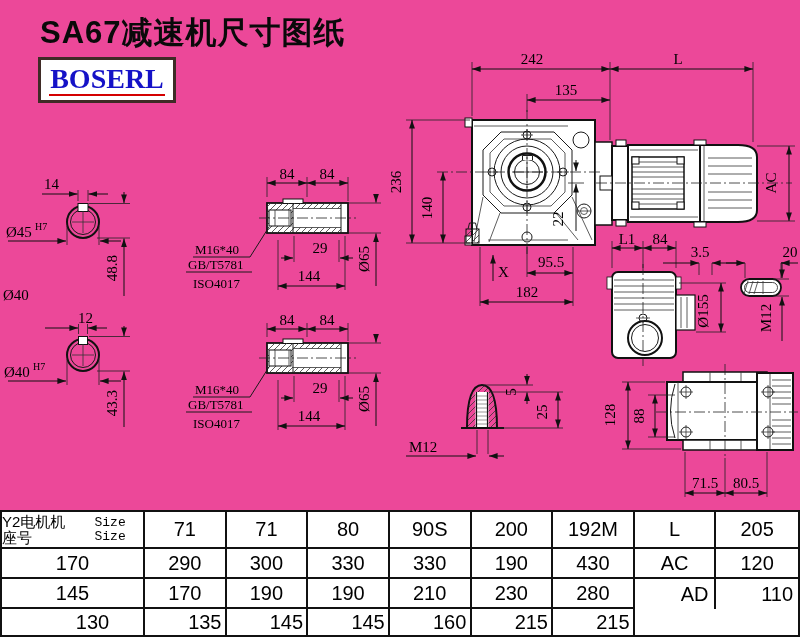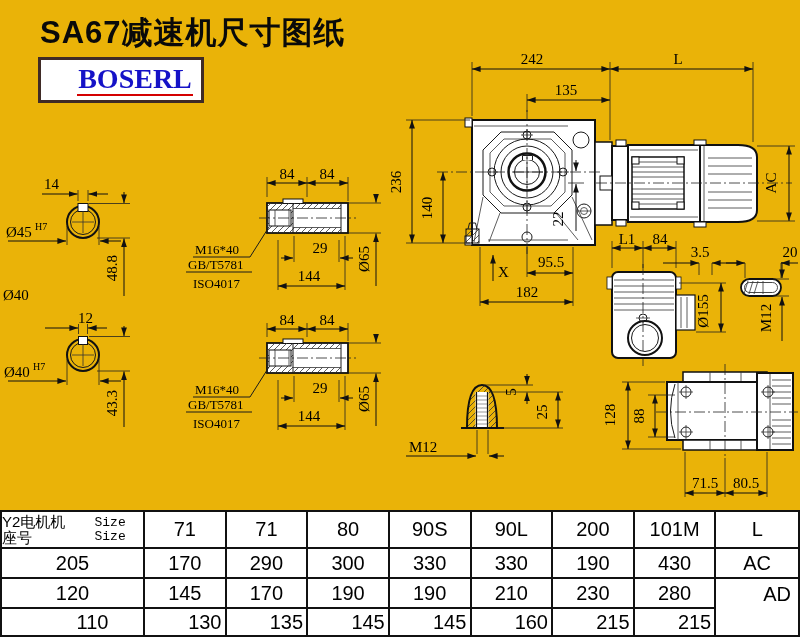--- a/index.html
+++ b/index.html
@@ -1,21 +1,21 @@
 <!DOCTYPE html>
 <html><head>
 <meta charset="utf-8">
 <style>
   html,body{margin:0;padding:0;background:#f4f4f4;}
-  #page{position:relative;width:800px;height:637px;background:#eab308;overflow:hidden;
+  #page{position:relative;width:800px;height:637px;background:#ec4899;overflow:hidden;
         font-family:"Liberation Serif",serif;}
   #title{position:absolute;left:40px;top:12px;font-family:"Liberation Sans",sans-serif;
          font-weight:700;font-size:31px;color:#0a0a0a;letter-spacing:1px;white-space:nowrap;}
   #logo{position:absolute;left:38px;top:57px;width:132px;height:40px;border:3px solid #3f2b26;
-        background:#fff;display:flex;align-items:center;justify-content:center;padding-left:28px;}
+        background:#fff;display:flex;align-items:center;justify-content:center;}
   #logo span{font-family:"Liberation Serif",serif;font-weight:700;font-size:28px;line-height:30px;
         color:#1512c7;border-bottom:2px solid #d40000;padding:0 1px;}
   svg text{font-family:"Liberation Serif",serif;font-size:15px;fill:#000;}
   svg text.sm{font-size:13px;}
   svg text.sup{font-size:10px;}
   .ln{stroke:#1a1a1a;stroke-width:1;fill:none;}
   .lb{stroke:#111;stroke-width:2;fill:none;}
   .lm{stroke:#111;stroke-width:1.5;fill:none;}
   .th{stroke:#333;stroke-width:0.8;fill:none;}
   .ext{stroke:#222;stroke-width:0.8;fill:none;}
@@ -448,23 +448,22 @@
   
   <div id="tbl">
     <div class="cell hcell">
       <span class="hcn">Y2电机机座号</span>
       <span class="hen">Size Size</span>
     </div>
     <div class="cell">71</div>
     <div class="cell">71</div>
     <div class="cell">80</div>
     <div class="cell">90S</div>
-    <div class="cell">90L</div>
     <div class="cell">200</div>
-    <div class="cell">101M</div>
+    <div class="cell">192M</div>
 
     <div class="cell">L</div>
     <div class="cell">205</div>
     <div class="cell">170</div>
     <div class="cell">290</div>
     <div class="cell">300</div>
     <div class="cell">330</div>
     <div class="cell">330</div>
     <div class="cell">190</div>
     <div class="cell">430</div>

